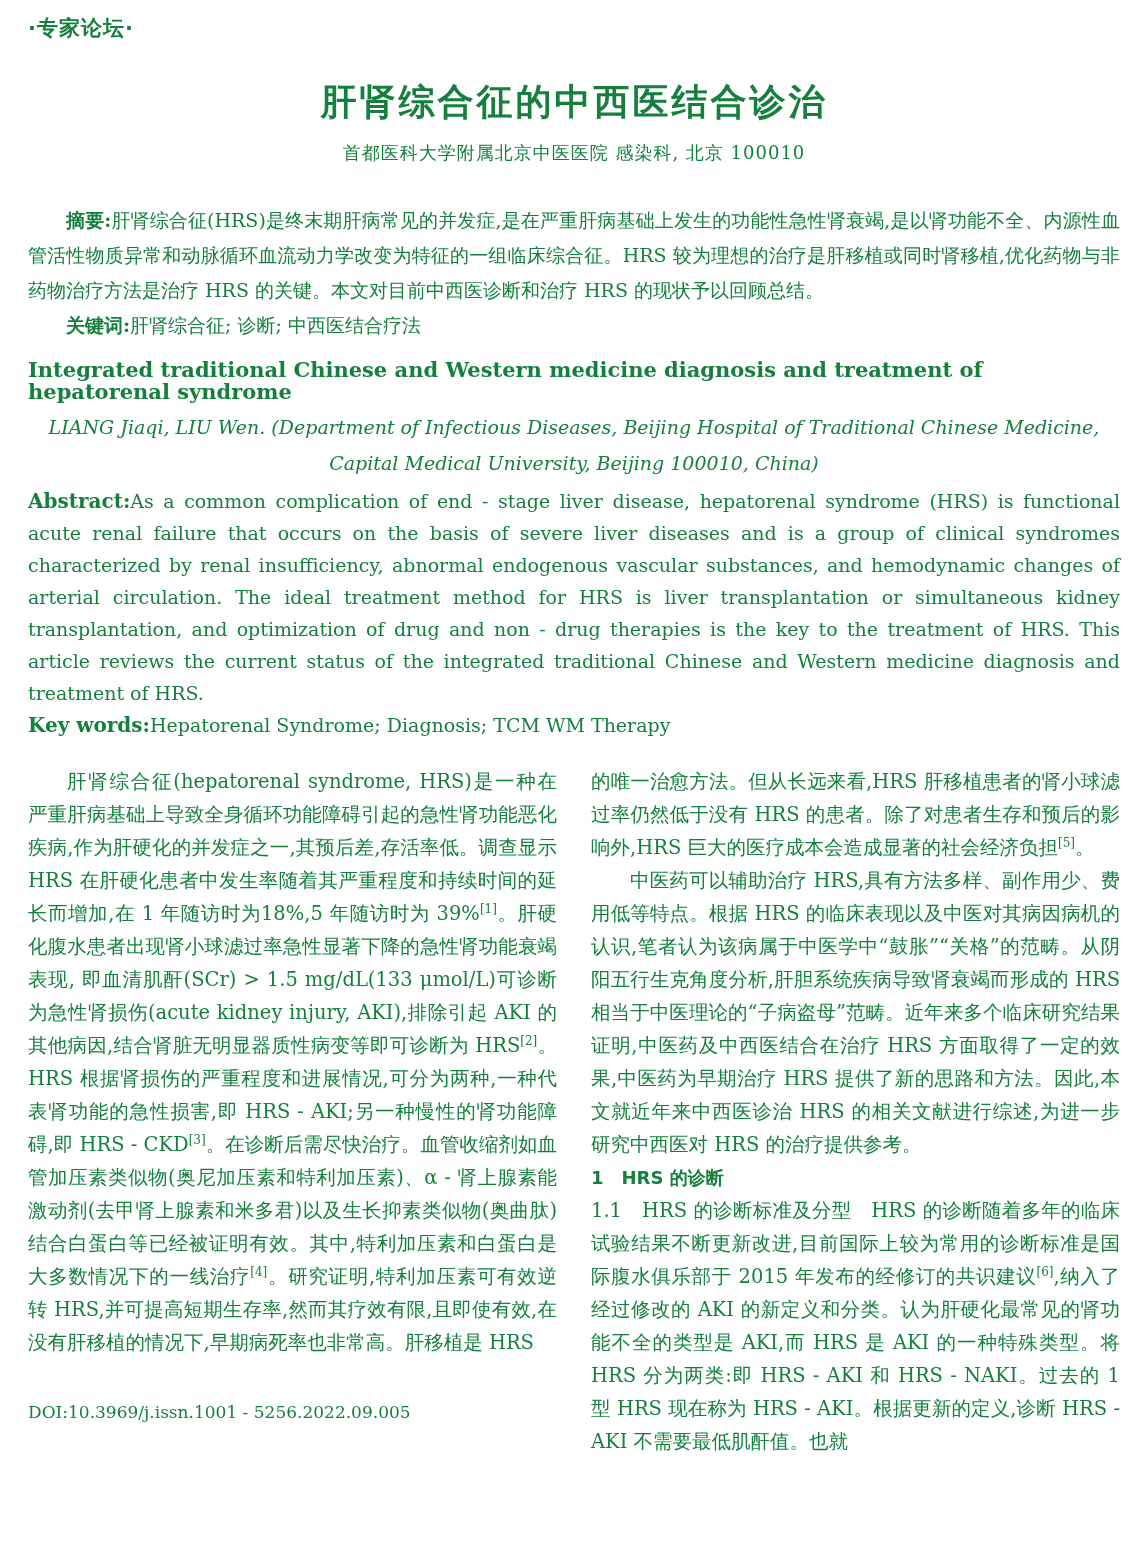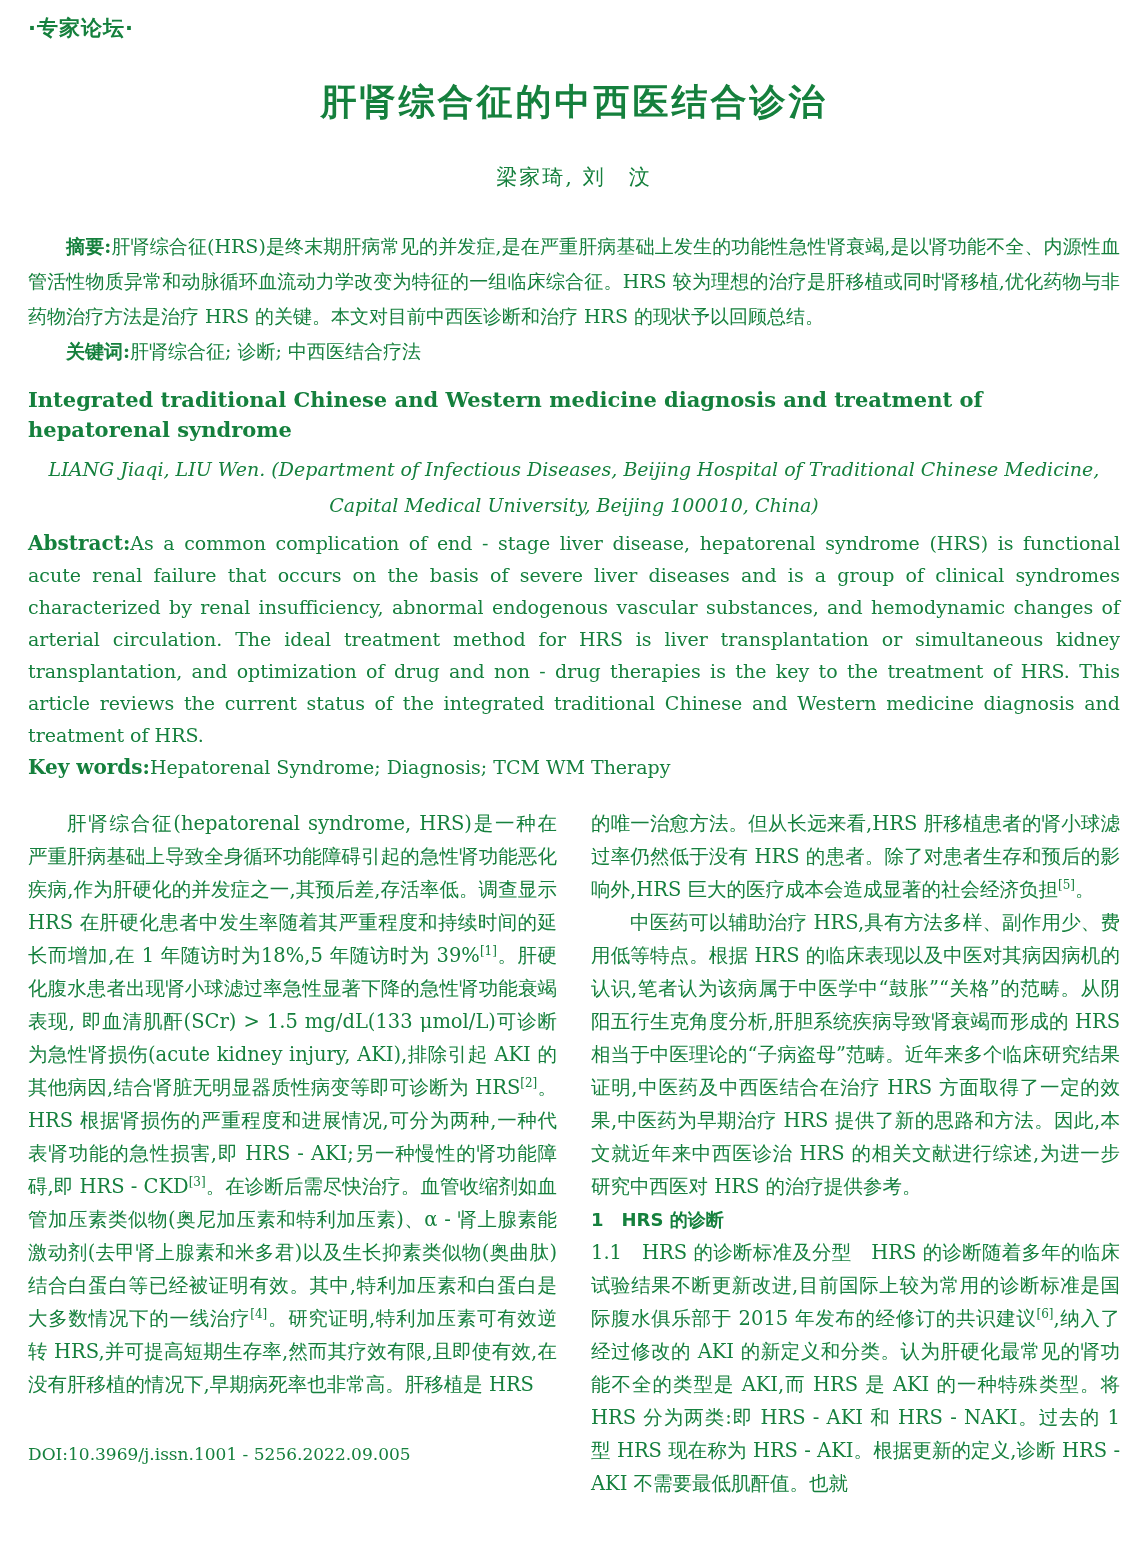--- a/index.html
+++ b/index.html
@@ -20,21 +20,21 @@
   .title{
     margin-top:36px;text-align:center;
     font-weight:bold;font-size:36px;letter-spacing:3px;
   }
   .authors{margin-top:36px;text-align:center;font-size:21px;letter-spacing:2px;}
   .affiliation{margin-top:14px;text-align:center;font-size:18px;letter-spacing:1px;}
   .cn-abstract{margin-top:38px;font-size:19px;line-height:35px;text-align:justify;}
   .cn-abstract p{margin:0;text-indent:2em;}
   .b{font-weight:bold;}
   .en-block{margin-top:16px;}
-  .en-title{margin:0;font-weight:bold;font-size:21px;line-height:30px;}
+  .en-title{margin:0;font-weight:bold;font-size:21px;line-height:22px;}
   .en-line{margin:6px 0 0 0;font-style:italic;font-size:19px;line-height:36px;text-align:center;}
   .en-abstract{margin:4px 0 0 0;font-size:19px;line-height:32px;text-align:justify;}
   .en-abstract .b,{font-style:normal;}
   .en-kw{margin:0;font-size:19px;line-height:32px;}
   .kw-label{font-weight:bold;font-size:20px;}
   .body-cols{display:flex;gap:34px;margin-top:24px;}
   .col{flex:1 1 0;font-size:19.5px;line-height:33px;text-align:justify;}
   .col p{margin:0;}
   .indent{text-indent:2em;}
   sup.ref{font-size:12px;line-height:0;}
@@ -47,21 +47,21 @@
   .footer p{margin:0;text-indent:0;}
 </style>
 </head>
 <body>
 
 <div class="page">
 
   <div class="col-mark">·专家论坛·</div>
 
   <div class="title">肝肾综合征的中西医结合诊治</div>
-  <div class="authors">梁家琦, 刘　汶</div>
+  <div class="affiliation">首都医科大学附属北京中医医院 感染科, 北京 100010</div>
 
   <div class="cn-abstract">
     <p><span class="b">摘要:</span><span>肝肾综合征(HRS)是终末期肝病常见的并发症,是在严重肝病基础上发生的功能性急性肾衰竭,是以肾功能不全、内源性血管活性物质异常和动脉循环血流动力学改变为特征的一组临床综合征。HRS 较为理想的治疗是肝移植或同时肾移植,优化药物与非药物治疗方法是治疗 HRS 的关键。本文对目前中西医诊断和治疗 HRS 的现状予以回顾总结。</span></p>
     <p><span class="b">关键词:</span><span>肝肾综合征; 诊断; 中西医结合疗法</span></p>
   </div>
 
   <div class="en-block">
     <p class="en-title">Integrated traditional Chinese and Western medicine diagnosis and treatment of hepatorenal syndrome</p>
     <p class="en-line">LIANG Jiaqi, LIU Wen. (Department of Infectious Diseases, Beijing Hospital of Traditional Chinese Medicine, Capital Medical University, Beijing 100010, China)</p>
     <p class="en-abstract"><span class="b kw-label">Abstract:</span><span>As a common complication of end - stage liver disease, hepatorenal syndrome (HRS) is functional acute renal failure that occurs on the basis of severe liver diseases and is a group of clinical syndromes characterized by renal insufficiency, abnormal endogenous vascular substances, and hemodynamic changes of arterial circulation. The ideal treatment method for HRS is liver transplantation or simultaneous kidney transplantation, and optimization of drug and non - drug therapies is the key to the treatment of HRS. This article reviews the current status of the integrated traditional Chinese and Western medicine diagnosis and treatment of HRS.</span></p>

